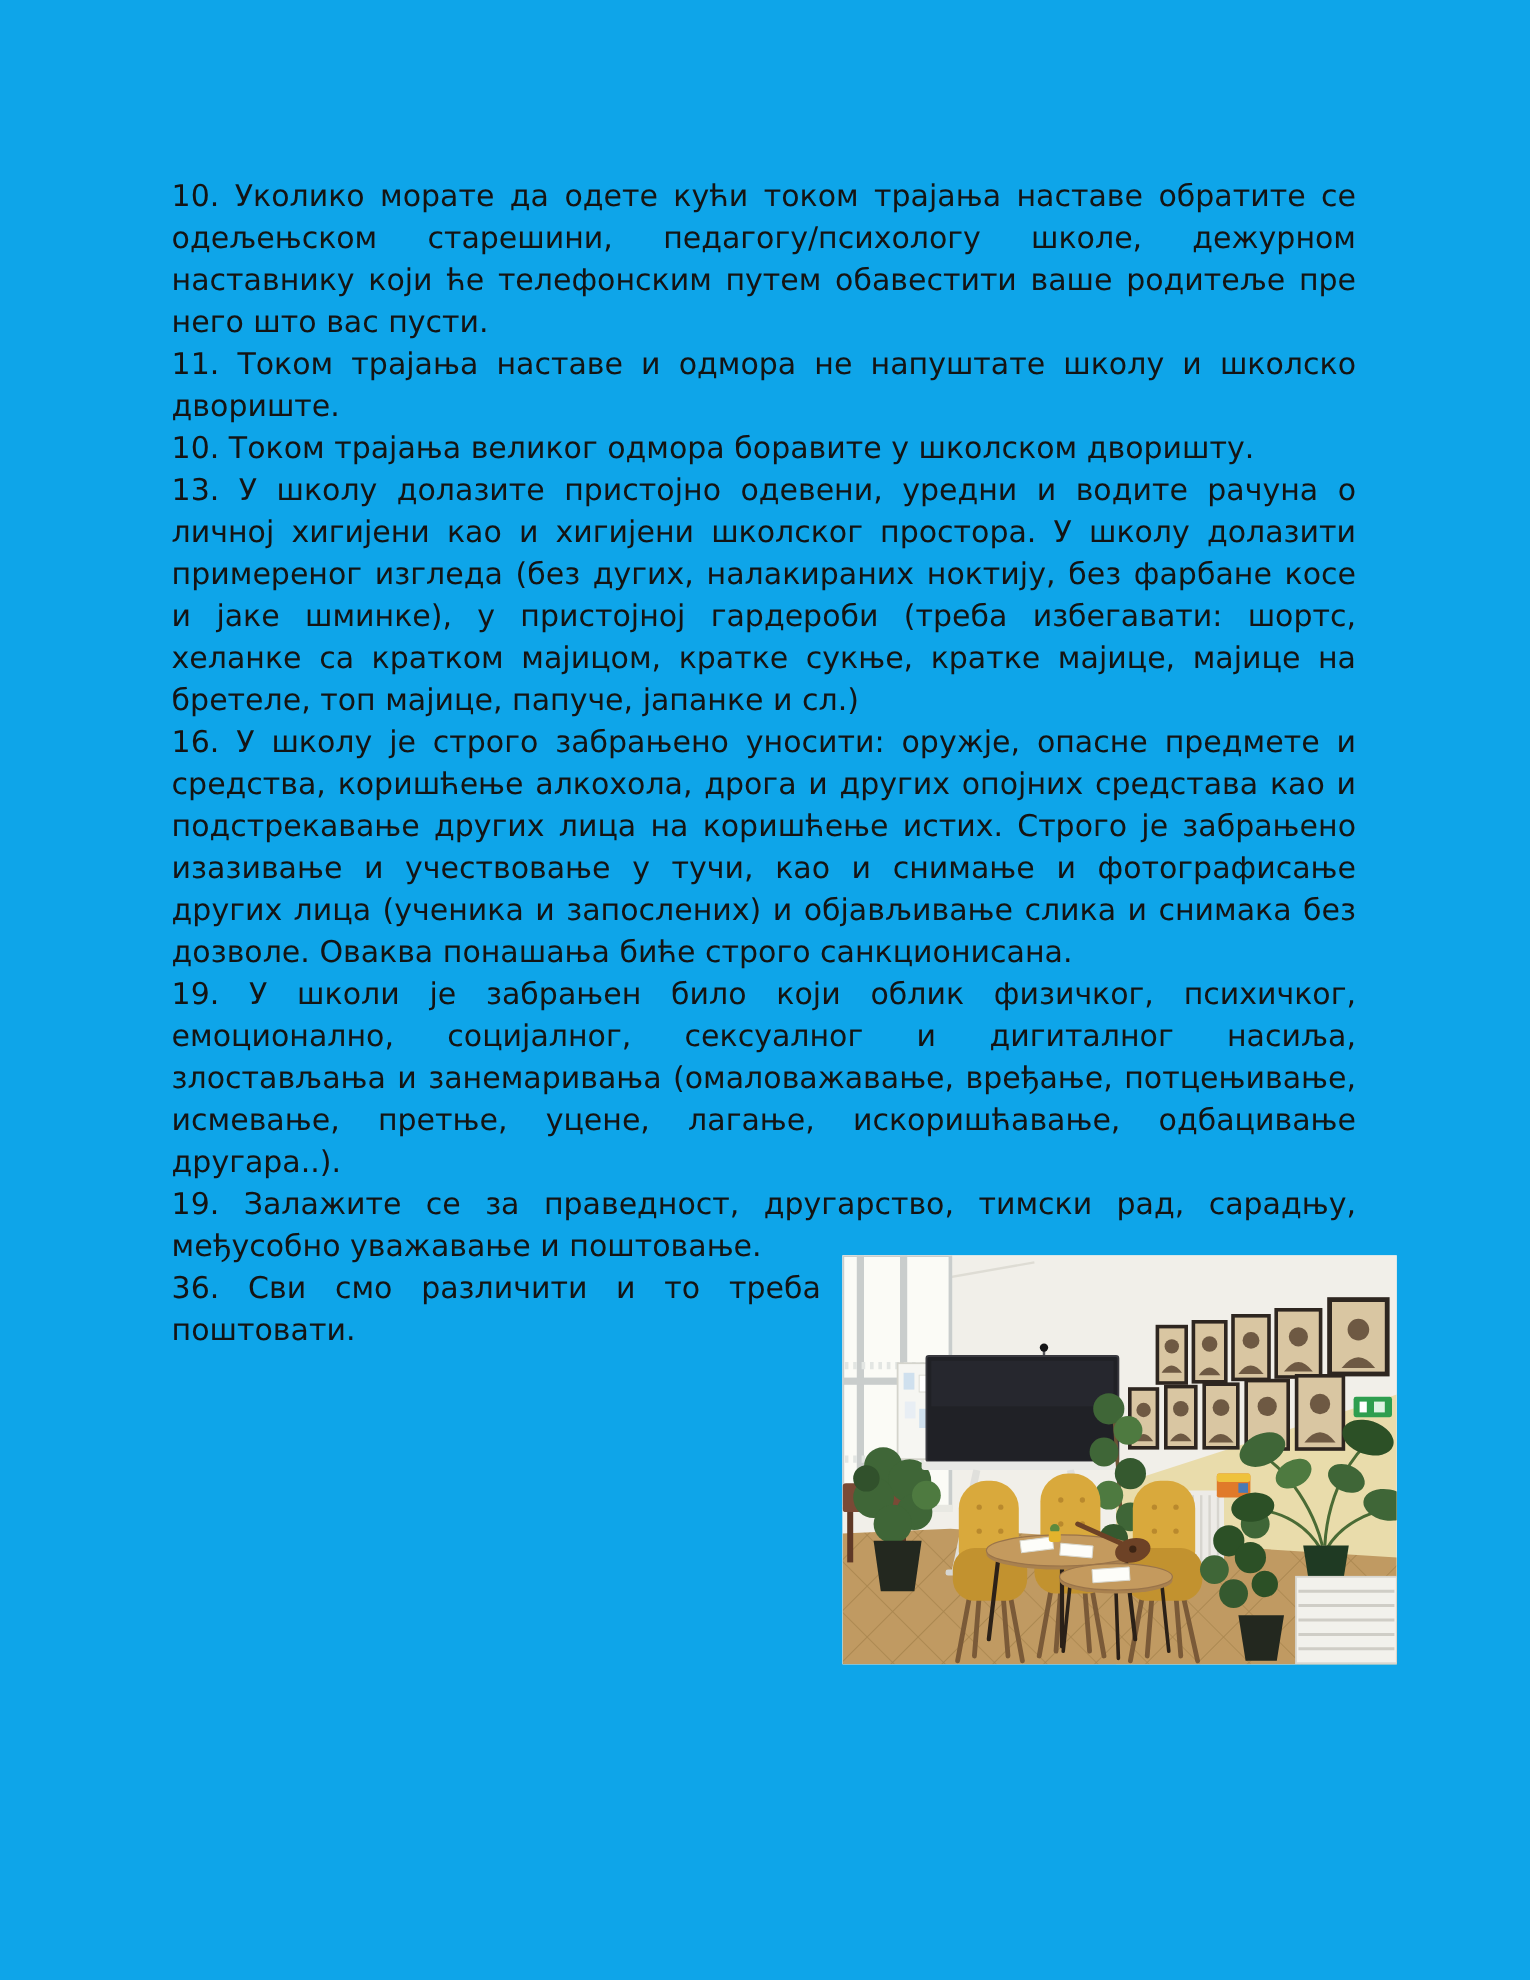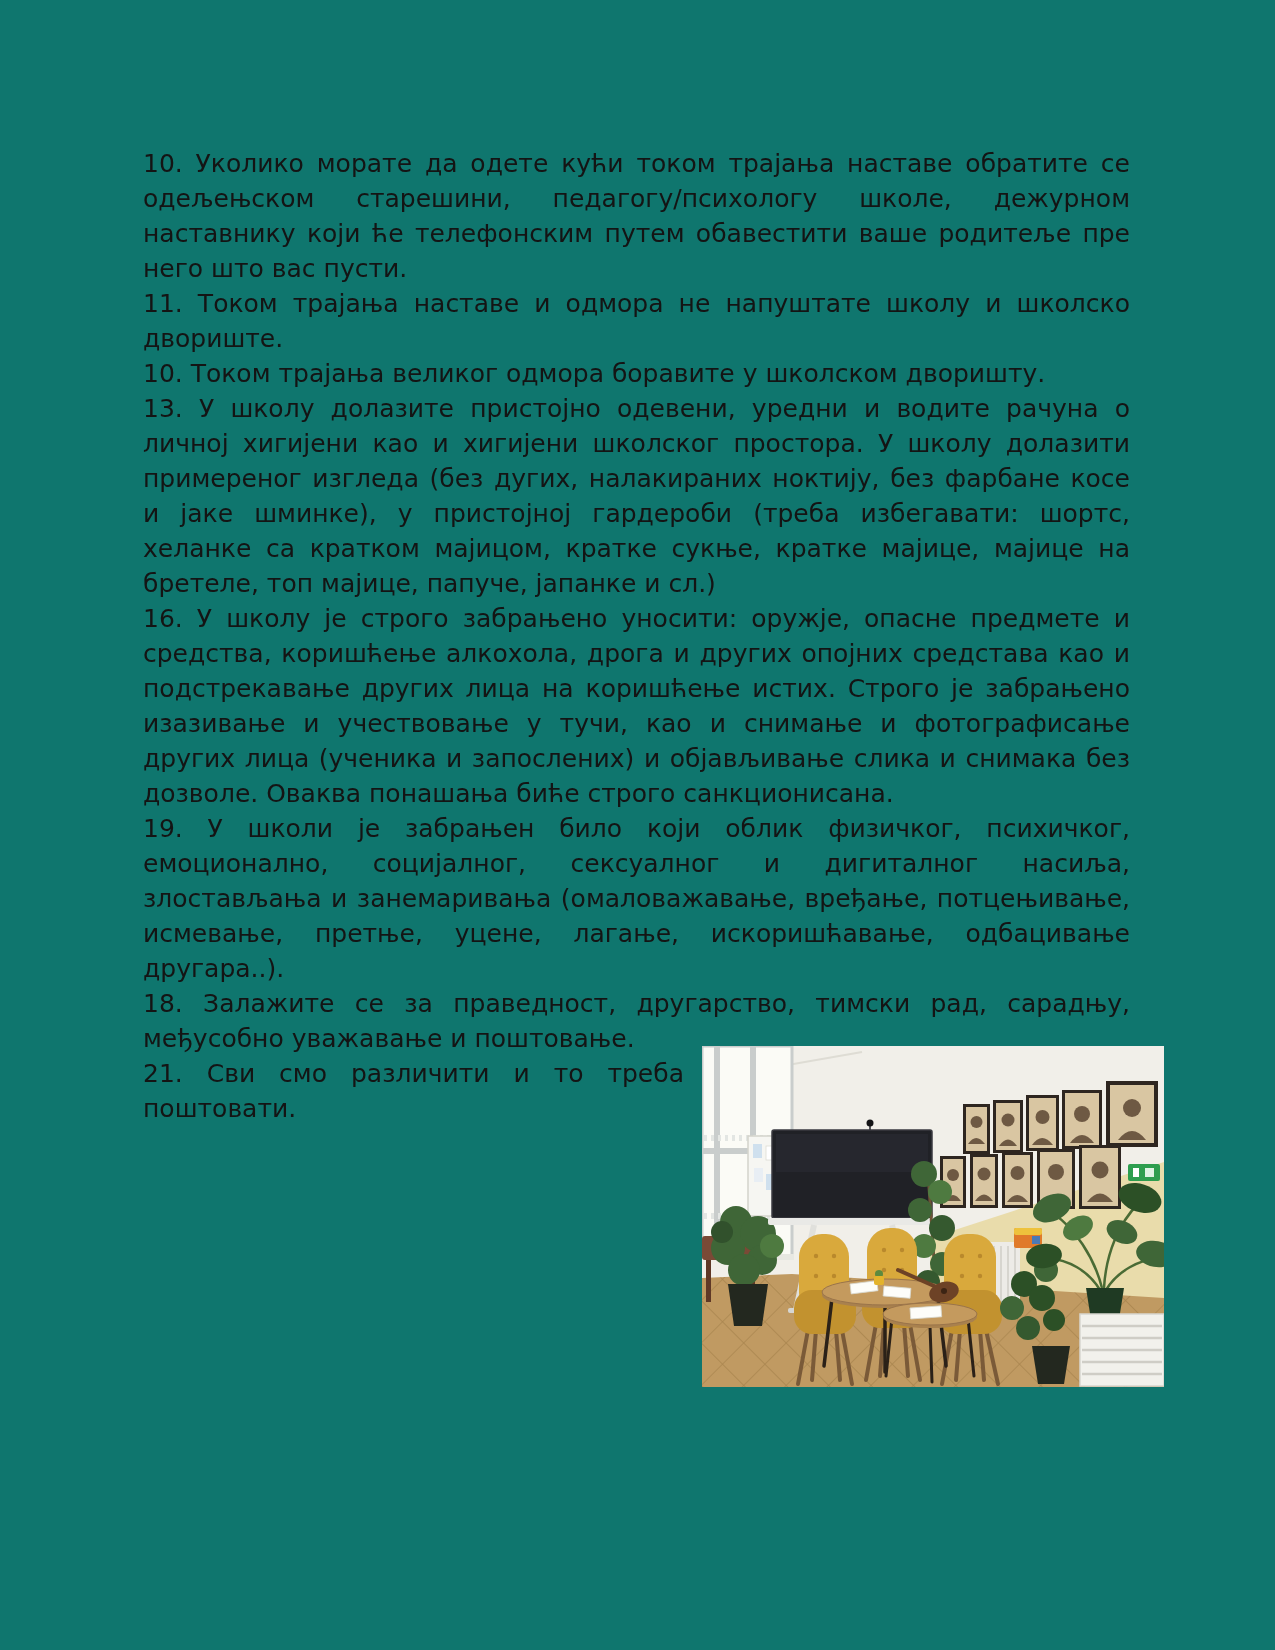--- a/index.html
+++ b/index.html
@@ -1,18 +1,18 @@
 <!DOCTYPE html>
 <html><head>
 <meta charset="utf-8">
 <style>
   html,body{margin:0;padding:0;}
   body{background:#e9e9e9;font-family:"DejaVu Sans","Liberation Sans",sans-serif;}
   .page{
-    position:relative;width:1275px;height:1650px;background:#0f766e;
+    position:relative;width:1275px;height:1650px;background:#0ea5e9;
     margin:0 auto;overflow:hidden;color:#141414;
   }
   .content{
     position:absolute;left:143px;top:146px;width:987px;
     font-size:25px;line-height:35px;text-align:justify;
   }
   .content p{margin:0;padding:0;}
   .rule-item{white-space:normal;}
   .photo-figure{
     float:right;width:462px;height:341px;
@@ -26,21 +26,21 @@
 
 <div class="page">
   <div class="content">
 
     <p class="rule-item">10. Уколико морате да одете кући током трајања наставе обратите се одељењском старешини, педагогу/психологу школе, дежурном наставнику који ће телефонским путем обавестити ваше родитеље пре него што вас пусти.</p>
     <p class="rule-item">11. Током трајања наставе и одмора не напуштате школу и школско двориште.</p>
     <p class="rule-item">10. Током трајања великог одмора боравите у школском дворишту.</p>
     <p class="rule-item">13. У школу долазите пристојно одевени, уредни и водите рачуна о личној хигијени као и хигијени школског простора. У школу долазити примереног изгледа (без дугих, налакираних ноктију, без фарбане косе и јаке шминке), у пристојној гардероби (треба избегавати: шортс, хеланке са кратком мајицом, кратке сукње, кратке мајице, мајице на бретеле, топ мајице, папуче, јапанке и сл.)</p>
     <p class="rule-item">16. У школу је строго забрањено уносити: оружје, опасне предмете и средства, коришћење алкохола, дрога и других опојних средстава као и подстрекавање других лица на коришћење истих. Строго је забрањено изазивање и учествовање у тучи, као и снимање и фотографисање других лица (ученика и запослених) и објављивање слика и снимака без дозволе. Оваква понашања биће строго санкционисана.</p>
     <p class="rule-item">19. У школи је забрањен било који облик физичког, психичког, емоционално, социјалног, сексуалног и дигиталног насиља, злостављања и занемаривања (омаловажавање, вређање, потцењивање, исмевање, претње, уцене, лагање, искоришћавање, одбацивање другара..).</p>
-    <p class="rule-item">18. Залажите се за праведност, другарство, тимски рад, сарадњу, међусобно уважавање и поштовање.</p>
+    <p class="rule-item">19. Залажите се за праведност, другарство, тимски рад, сарадњу, међусобно уважавање и поштовање.</p>
 
     <div class="wrap-section">
       <figure class="photo-figure" aria-label="Школски хол: жуте столице, округли столови са папирима, тамбурица, зелене биљке, интерактивни екран на сталку, прозор и портрети писаца на зиду">
         <svg width="462" height="341" viewBox="0 0 462 341" xmlns="http://www.w3.org/2000/svg">
           <defs>
             <pattern id="tiles" width="30" height="30" patternUnits="userSpaceOnUse" patternTransform="rotate(45 0 0)">
               <rect width="30" height="30" fill="#c09a62"></rect>
               <path d="M0 0 H30 V30" fill="none" stroke-width="1.4" stroke="#a8854e"></path>
             </pattern>
           </defs>
@@ -332,17 +332,17 @@
                   <line x1="380" y1="292" x2="460" y2="292"></line>
                 <line x1="380" y1="304" x2="460" y2="304"></line>
                   <line x1="380" y1="316" x2="460" y2="316"></line>
                 <line x1="380" y1="328" x2="460" y2="328"></line>
               </g>
             </g>
           </g>
         </svg>
       </figure>
 
-      <p class="rule-item">21. Сви смо различити и то треба поштовати.</p>
+      <p class="rule-item">36. Сви смо различити и то треба поштовати.</p>
     </div>
 
   </div>
 </div>
 
 </body></html>

